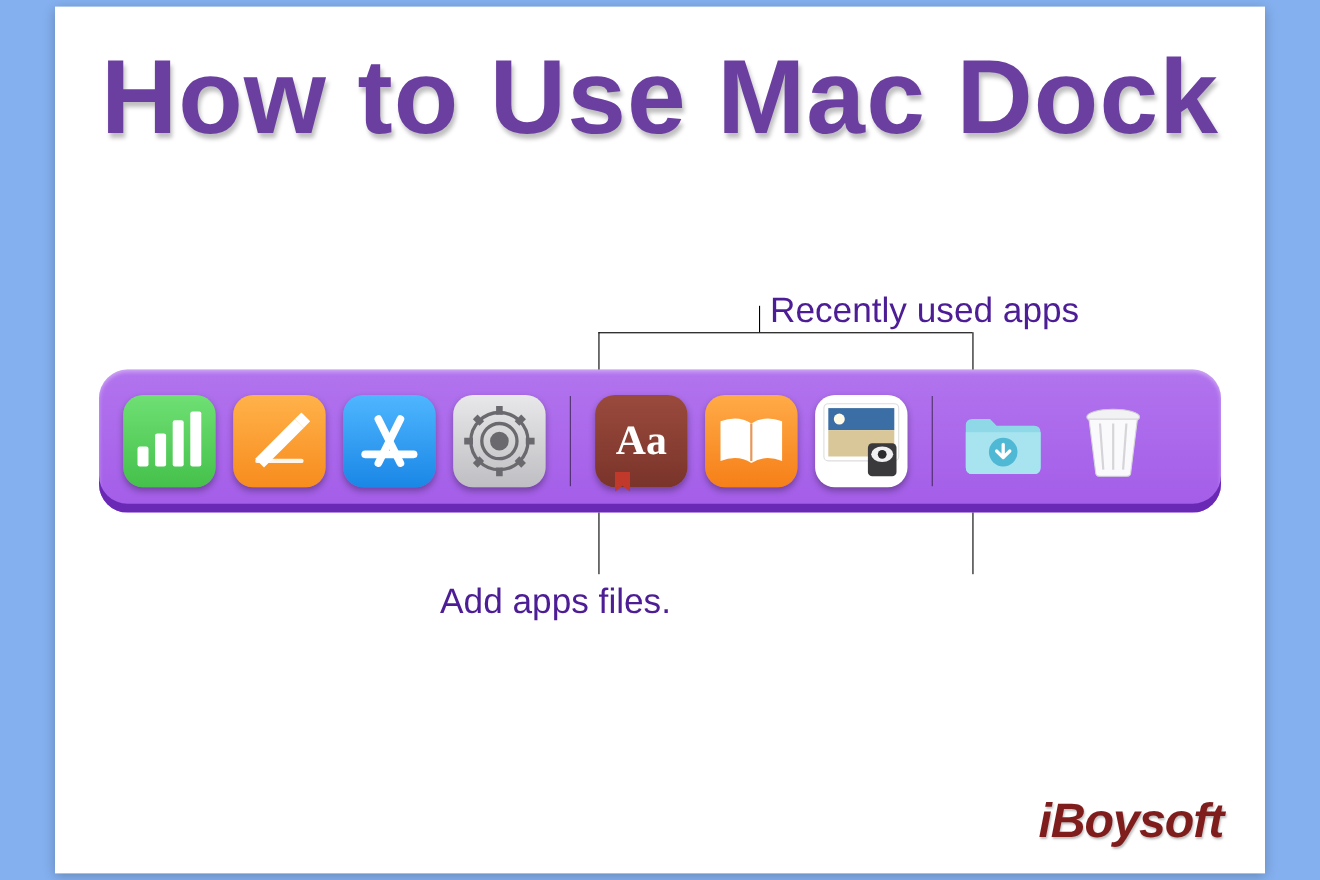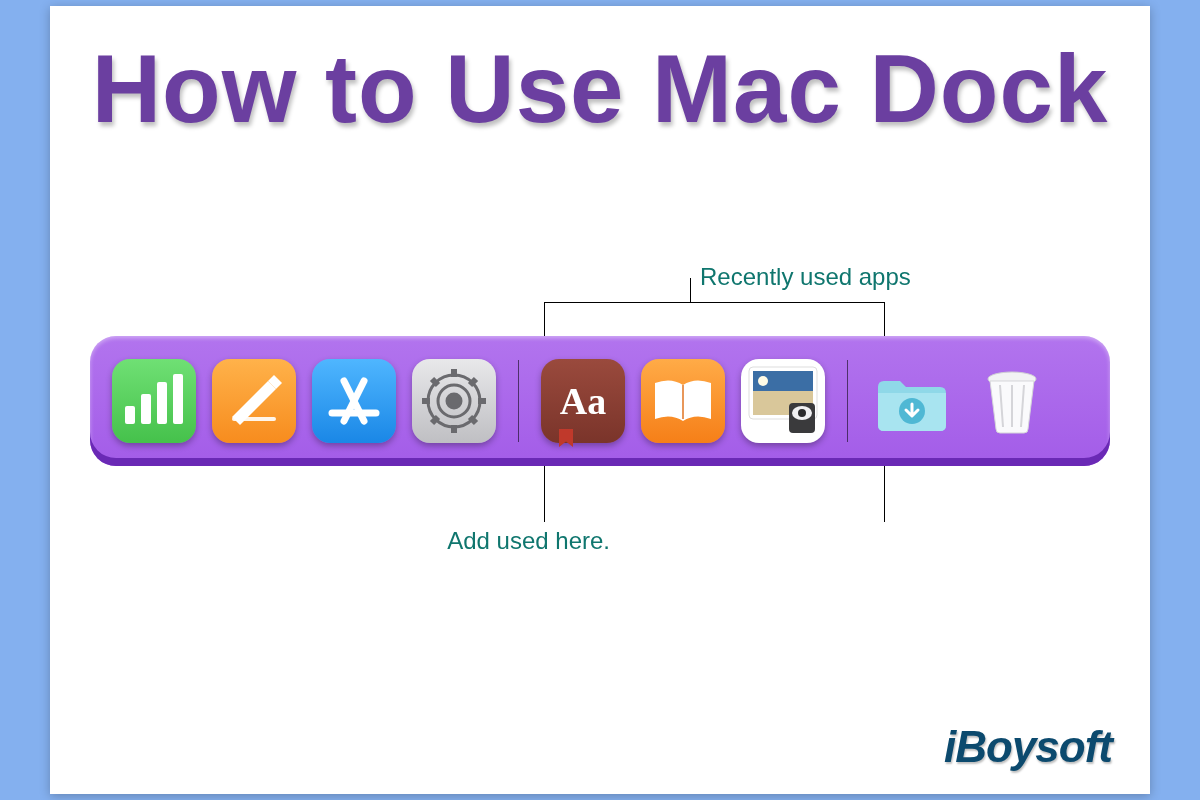--- a/index.html
+++ b/index.html
@@ -98,35 +98,35 @@
 
   
   .folder-bg { background: transparent; box-shadow: none; }
 
   
   .trash-bg { background: transparent; box-shadow: none; }
 
   
   .callout {
     position: absolute;
-    font-size: 24px;
-    color: #0f766e;
+    font-size: 32px;
+    color: #4c1d95;
     text-align: center;
     line-height: 1.25;
   }
   .line { position:absolute; background:#000; }
 
   .brand {
     position: absolute;
     bottom: 22px;
     right: 38px;
     font-size: 44px;
     font-weight: 800;
     font-style: italic;
-    color: #0c4a6e;
+    color: #7f1d1d;
     font-family: Arial, sans-serif;
     text-shadow: 1px 2px 2px rgba(0,0,0,0.25);
     letter-spacing: -1px;
   }
 </style>
 </head>
 <body>
 
 <div class="card">
   <h1 class="title">How to Use Mac Dock</h1>
@@ -226,20 +226,20 @@
           <g stroke="#d5d5d9" stroke-width="2">
             <line x1="30" y1="26" x2="33" y2="68"></line>
             <line x1="42" y1="26" x2="42" y2="68"></line>
             <line x1="54" y1="26" x2="51" y2="68"></line>
           </g>
         </svg>
       </div>
     </div>
 
     <div class="line" style="top:210px; left:494px; width:1px; height:56px;"></div>
-    <div class="callout" style="top:270px; left:200px; width:360px; text-align:right;">Add used here.</div>
+    <div class="callout" style="top:270px; left:200px; width:360px; text-align:right;">Add apps files.</div>
 
     <div class="line" style="top:210px; left:834px; width:1px; height:56px;"></div>
 
   </div>
 
   <div class="brand">iBoysoft</div>
 </div>
 
 </body></html>

